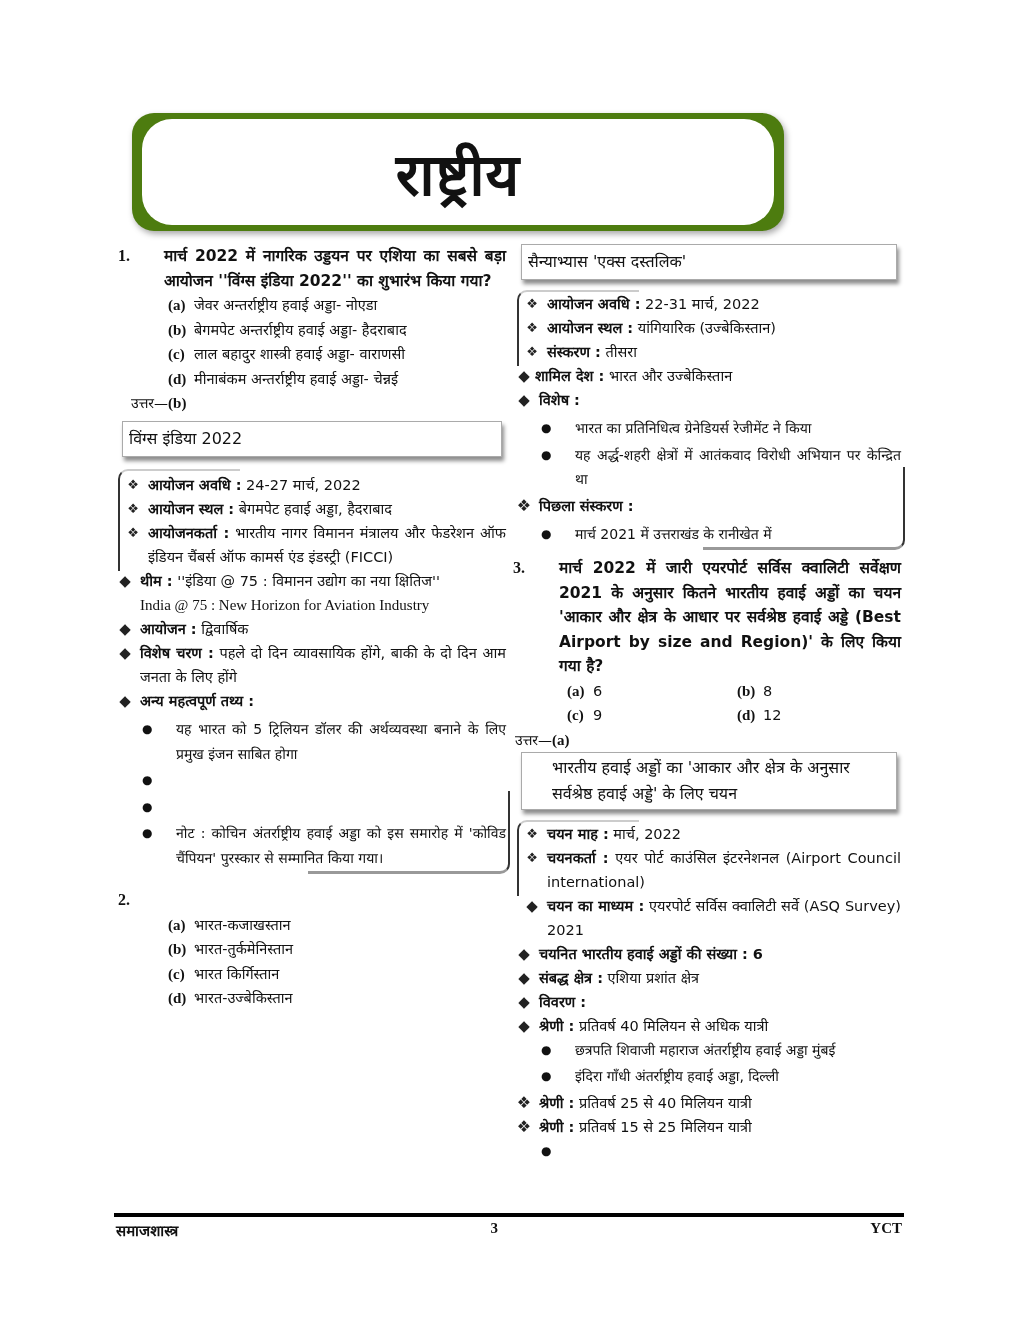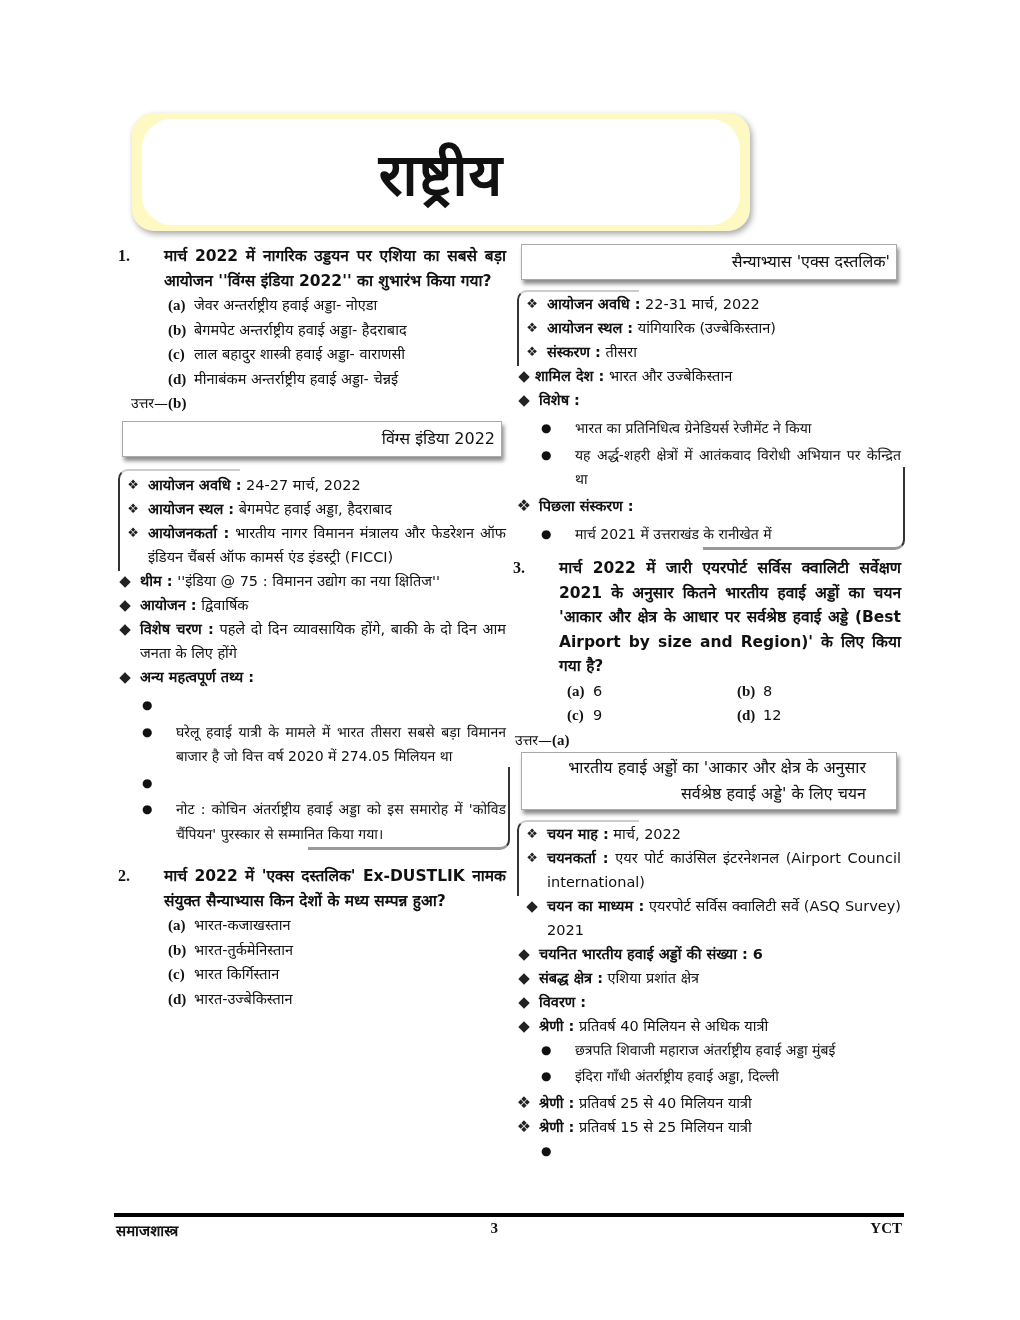--- a/index.html
+++ b/index.html
@@ -3,22 +3,23 @@
 <meta charset="utf-8">
 <style>
   html, body { margin: 0; padding: 0; background: #ffffff; }
   body {
     width: 1020px; height: 1320px; position: relative; overflow: hidden;
     font-family: "DejaVu Sans", "Liberation Sans", sans-serif;
     color: #111;
   }
   .banner {
     position: absolute; left: 132px; top: 113px; width: 618px; height: 118px;
-    background: #fef9c3; border-radius: 22px;
+    background: #4d7c0f; border-radius: 22px;
     box-shadow: 2px 3px 6px rgba(0,0,0,0.35);
+    padding-left: 34px;
   }
   .banner-inner {
     position: absolute; left: 10px; top: 6px; right: 10px; bottom: 6px;
     background: #fff; border-radius: 30px;
     display: flex; align-items: center; justify-content: center;
   }
   .banner-title { font-size: 58px; font-weight: bold; letter-spacing: 1px; }
 
   .col { position: absolute; top: 244px; }
   .col.left { left: 118px; width: 388px; }
@@ -30,21 +31,21 @@
   .opts { padding-left: 50px; font-size: 14.5px; line-height: 24.5px; }
   .opt { display: flex; }
   .opt .lbl { width: 26px; flex: none; font-family: "Liberation Serif", serif; font-weight: bold; font-size: 15px; }
   .opts.grid { display: grid; grid-template-columns: 170px 150px; }
   .answer { font-size: 14px; line-height: 24px; margin-left: 13px; }
   .answer b { font-family: "Liberation Serif", serif; font-size: 15px; }
 
   .boxhead {
     border: 1px solid #aaa; background: #fff;
     box-shadow: 2px 4px 4px rgba(0,0,0,0.45);
-    text-align: right; font-size: 16px; line-height: 26px; padding: 4px 6px;
+    text-align: left; font-size: 16px; line-height: 26px; padding: 4px 6px;
     margin: 6px 4px 16px 4px;
   }
   .bracket { position: relative; }
   .bracket::before {
     content: ""; position: absolute; left: 0; top: 0; width: 120px; height: 100%;
     border-left: 2px solid #333; border-top: 2px solid #ccc; border-top-left-radius: 10px;
     pointer-events: none;
   }
   .bracket-br { position: relative; }
   .bracket-br::after {
@@ -115,52 +116,52 @@
       </div>
     <div class="item">
         <span class="mk">❖</span>
         <span class="body"><span class="key">आयोजनकर्ता :</span><span> भारतीय नागर विमानन मंत्रालय और फेडरेशन ऑफ इंडियन चैंबर्स ऑफ कामर्स एंड इंडस्ट्री (FICCI)</span></span>
       </div>
   </div>
   <div class="item" style="margin-left:-8px;">
       <span class="mk solid">◆</span>
       <span class="body"><span class="key">थीम :</span><span> ''इंडिया @ 75 : विमानन उद्योग का नया क्षितिज''</span></span>
     </div>
+  <div class="plain" style="font-family:'Liberation Serif',serif;font-size:15px;padding-left:22px;">India @ 75 : New Horizon for Aviation Industry</div>
   <div class="item" style="margin-left:-8px;">
       <span class="mk solid">◆</span>
       <span class="body"><span class="key">आयोजन :</span><span> द्विवार्षिक</span></span>
     </div>
   <div class="item" style="margin-left:-8px;">
       <span class="mk solid">◆</span>
       <span class="body"><span class="key">विशेष चरण :</span><span> पहले दो दिन व्यावसायिक होंगे, बाकी के दो दिन आम जनता के लिए होंगे</span></span>
     </div>
   <div class="item" style="margin-left:-8px;margin-bottom:4px;">
       <span class="mk solid">◆</span>
       <span class="body"><span class="key">अन्य महत्वपूर्ण तथ्य :</span></span>
     </div>
   <div class="bracket-br">
     <div class="bul">
         <span class="dot">●</span>
-      </div>
-    <div class="bul">
-        <span class="dot">●</span>
-        <span class="body">घरेलू हवाई यात्री के मामले में भारत तीसरा सबसे बड़ा विमानन बाजार है जो वित्त वर्ष 2020 में 274.05 मिलियन था</span>
+        <span class="body">यह भारत को 5 ट्रिलियन डॉलर की अर्थव्यवस्था बनाने के लिए प्रमुख इंजन साबित होगा</span>
+      </div>
+    <div class="bul">
+        <span class="dot">●</span>
       </div>
     <div class="bul">
         <span class="dot">●</span>
       </div>
     <div class="bul">
         <span class="dot">●</span>
         <span class="body">नोट : कोचिन अंतर्राष्ट्रीय हवाई अड्डा को इस समारोह में 'कोविड चैंपियन' पुरस्कार से सम्मानित किया गया।</span>
       </div>
   </div>
 
   <div class="q" style="margin-top:18px;">
     <span class="qnum">2.</span>
-    <span class="qtext">मार्च 2022 में 'एक्स दस्तलिक' Ex-DUSTLIK नामक संयुक्त सैन्याभ्यास किन देशों के मध्य सम्पन्न हुआ?</span>
   </div>
   <div class="opts">
     <div class="opt">
         <span class="lbl">(a)</span>
         <span>भारत-कजाखस्तान</span>
       </div>
     <div class="opt">
         <span class="lbl">(b)</span>
         <span>भारत-तुर्कमेनिस्तान</span>
       </div>

